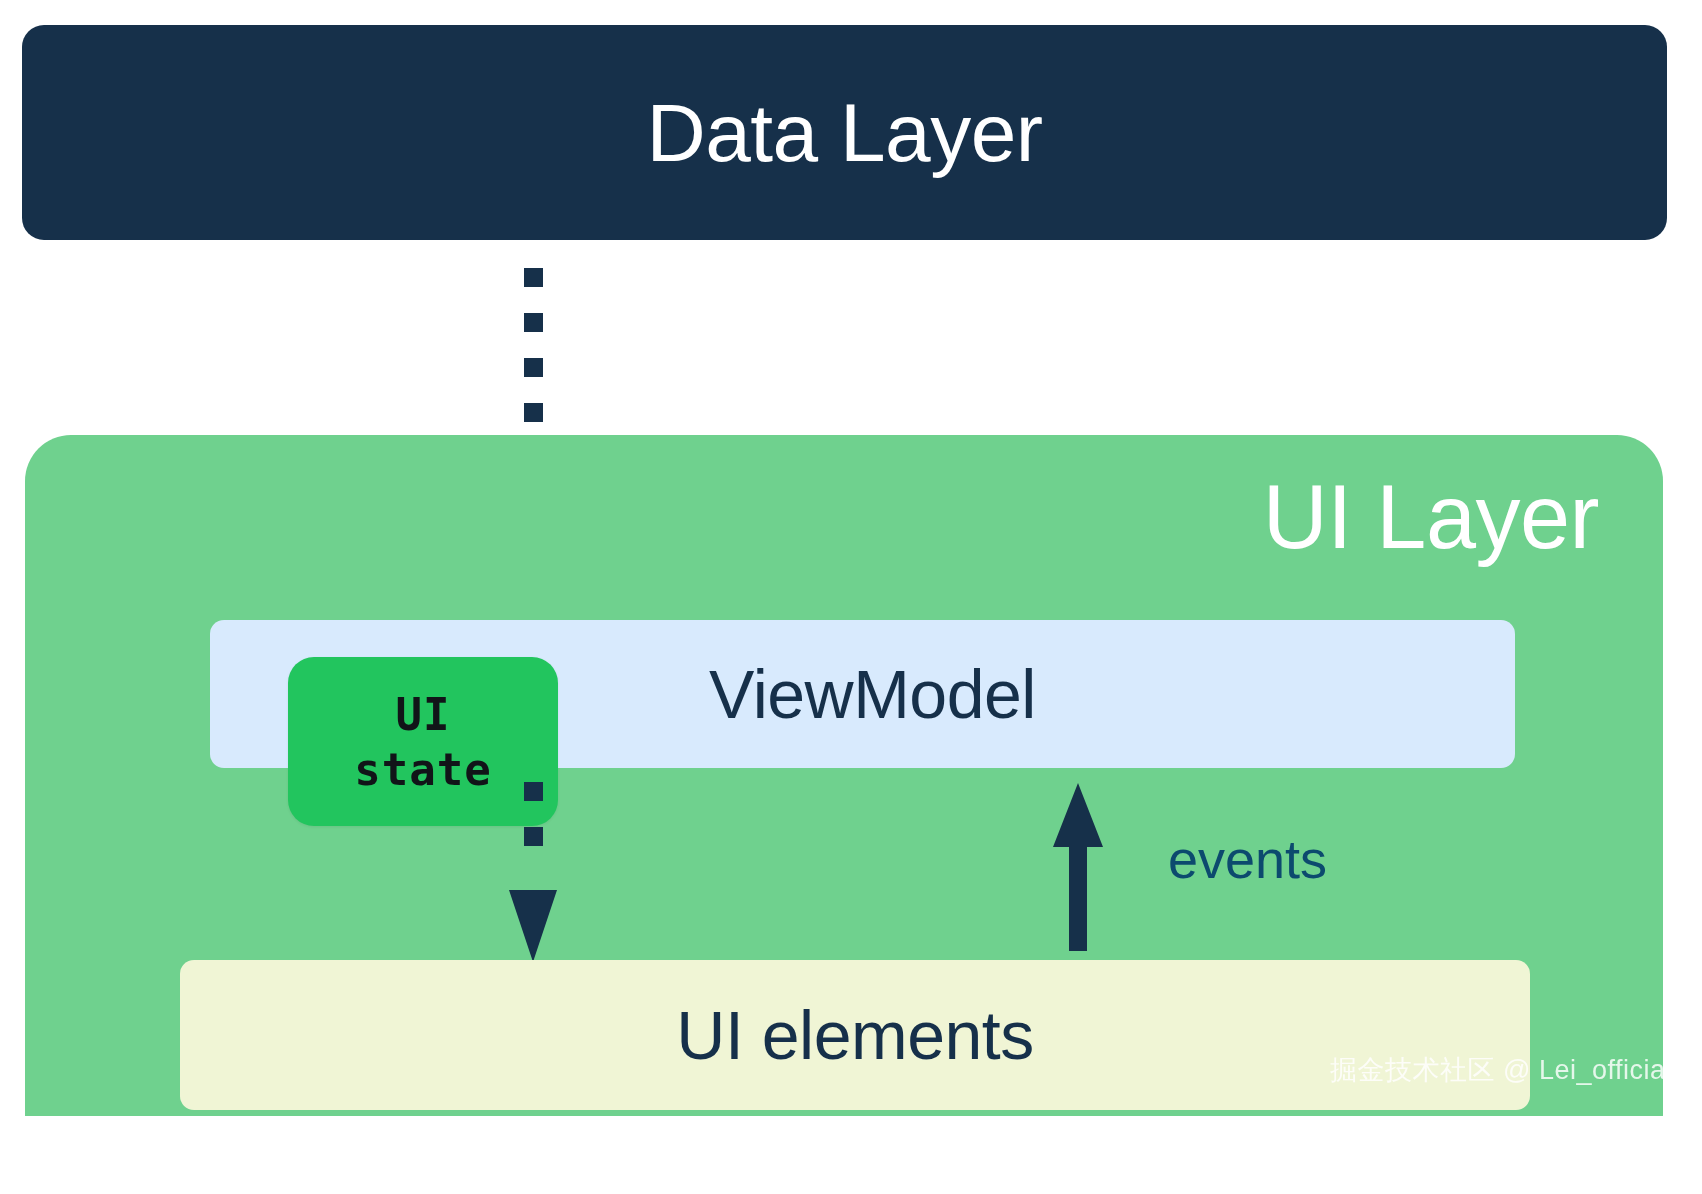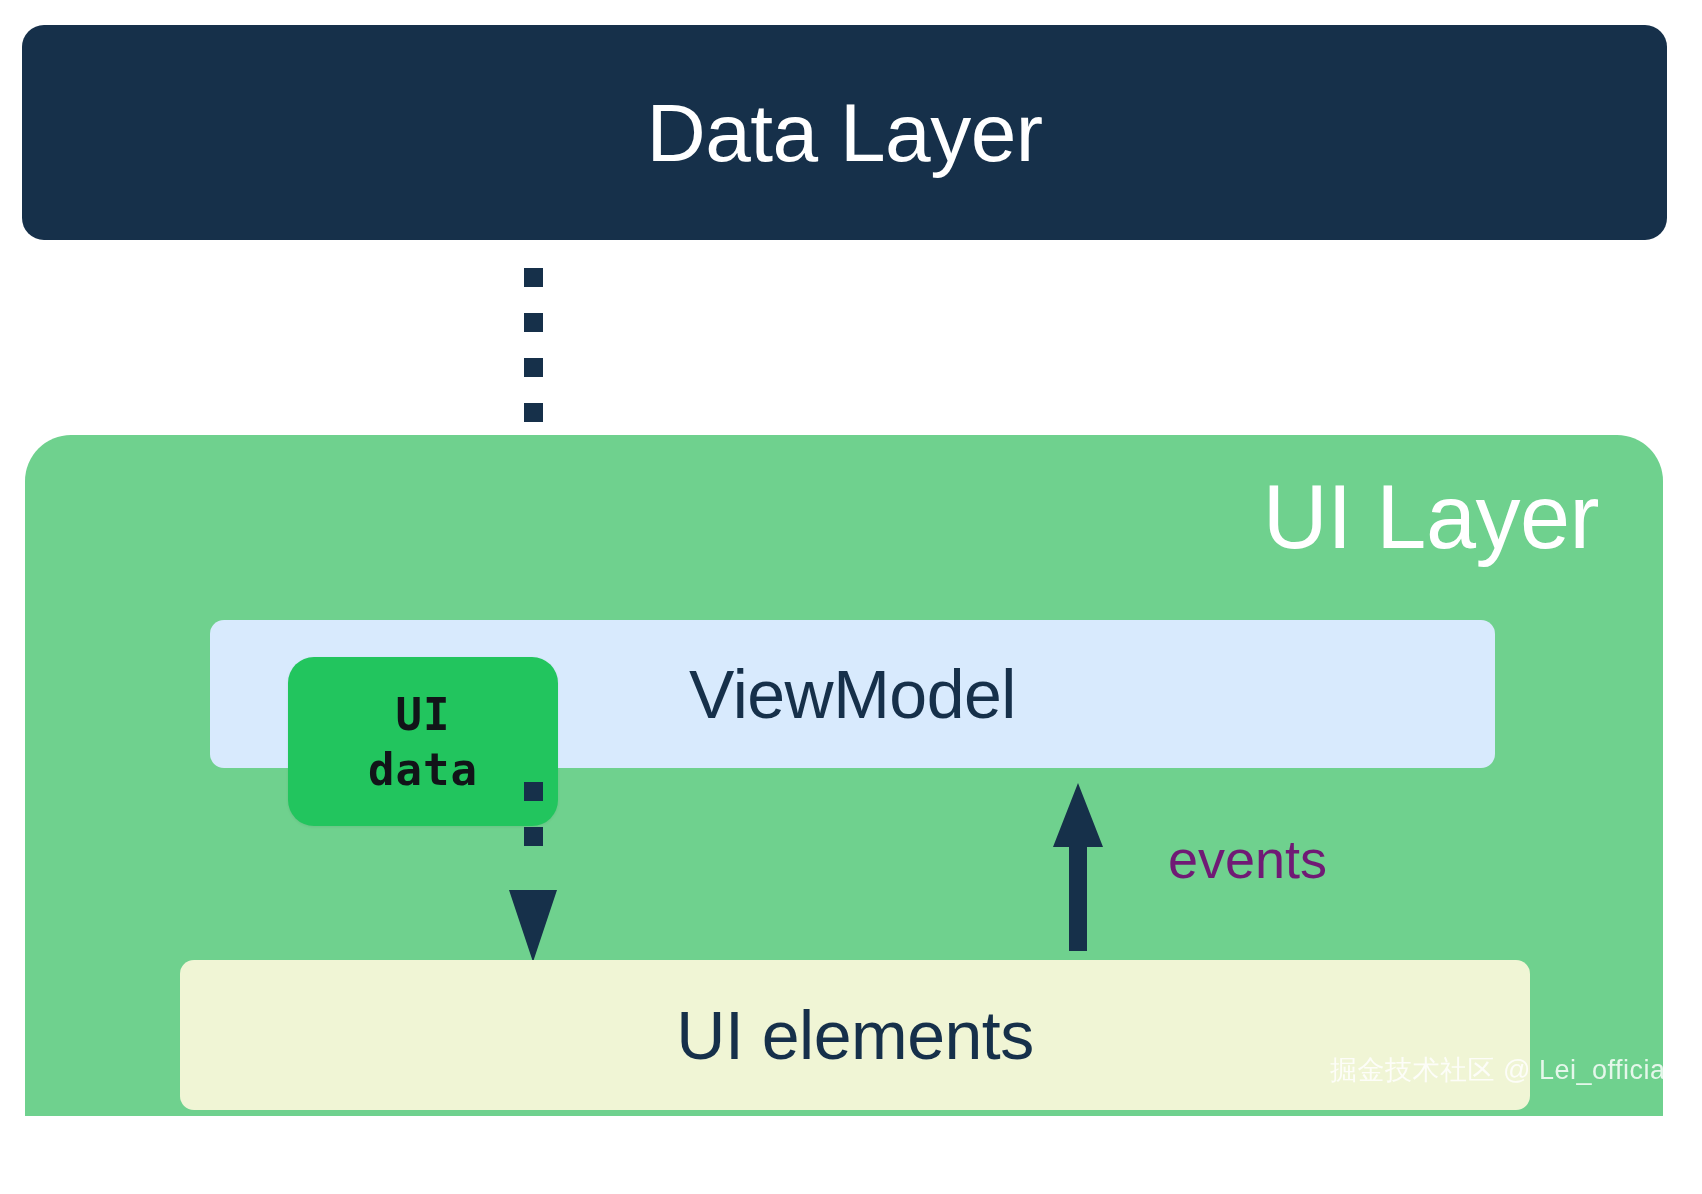--- a/index.html
+++ b/index.html
@@ -105,20 +105,21 @@
     position: absolute;
     left: 210px;
     top: 620px;
     width: 1285px;
     height: 148px;
     background: #d8eafd;
     border-radius: 14px;
     display: flex;
     align-items: center;
     justify-content: center;
+    padding-left: 20px;
   }
   .viewmodel-title {
     color: #16304a;
     font-size: 68px;
     font-weight: 400;
     line-height: 1;
     letter-spacing: -0.5px;
   }
 
   .ui-state-card {
@@ -174,21 +175,21 @@
     position: absolute;
     left: 1045px;
     top: 783px;
     width: 66px;
     height: 168px;
   }
   .events-label {
     position: absolute;
     left: 1168px;
     top: 832px;
-    color: #701a75;
+    color: #0c4a6e;
     font-size: 54px;
     line-height: 1;
     font-weight: 400;
   }
 
   
   .ui-elements-box {
     position: absolute;
     left: 180px;
     top: 960px;
@@ -238,21 +239,21 @@
   <div class="ui-layer"></div>
 
   <div class="ui-layer-title">UI Layer</div>
 
   <div class="viewmodel-box">
     <span class="viewmodel-title">ViewModel</span>
   </div>
 
   <div class="ui-state-card">
     <span class="ui-state-line">UI</span>
-    <span class="ui-state-line">data</span>
+    <span class="ui-state-line">state</span>
   </div>
 
   <div class="dotted-bottom"></div>
   <div class="arrowhead-bottom"></div>
 
   <div class="events-arrow">
     <svg width="66" height="168" viewBox="0 0 66 168" xmlns="http://www.w3.org/2000/svg">
       <polygon points="33,0 58,64 42,64 42,168 24,168 24,64 8,64" fill="#16304a"></polygon>
     </svg>
   </div>

